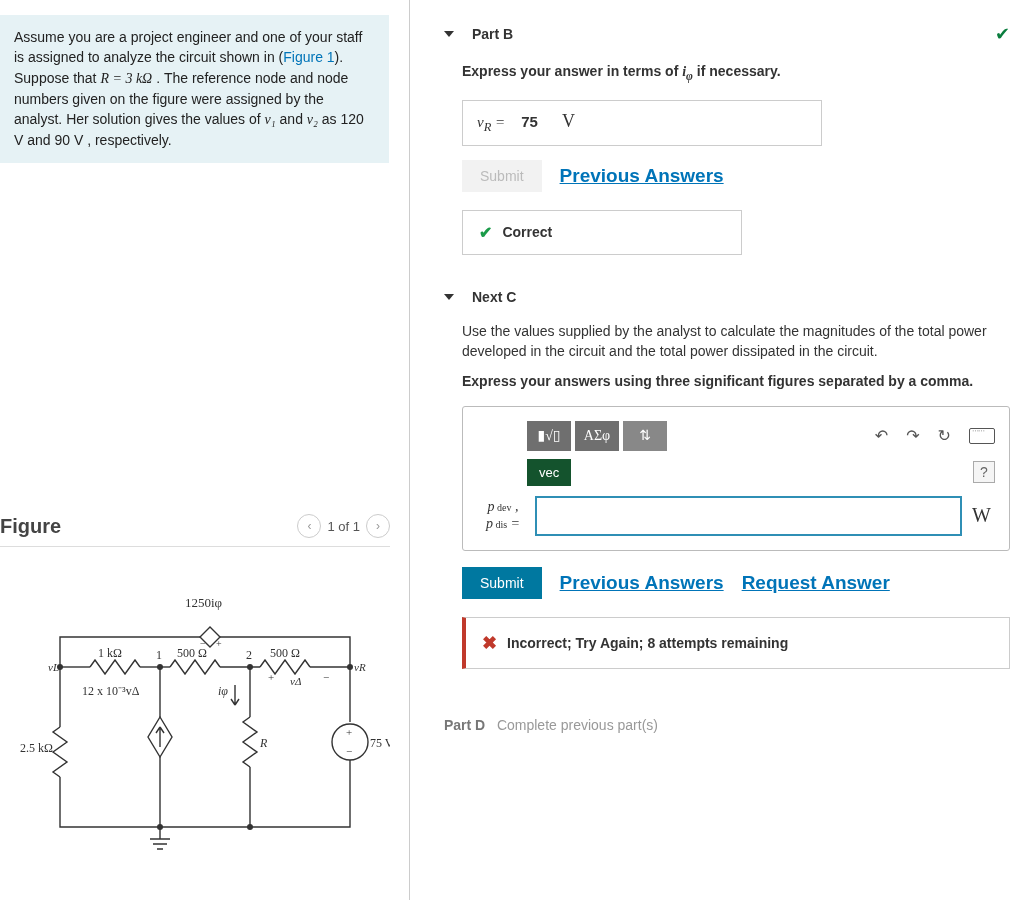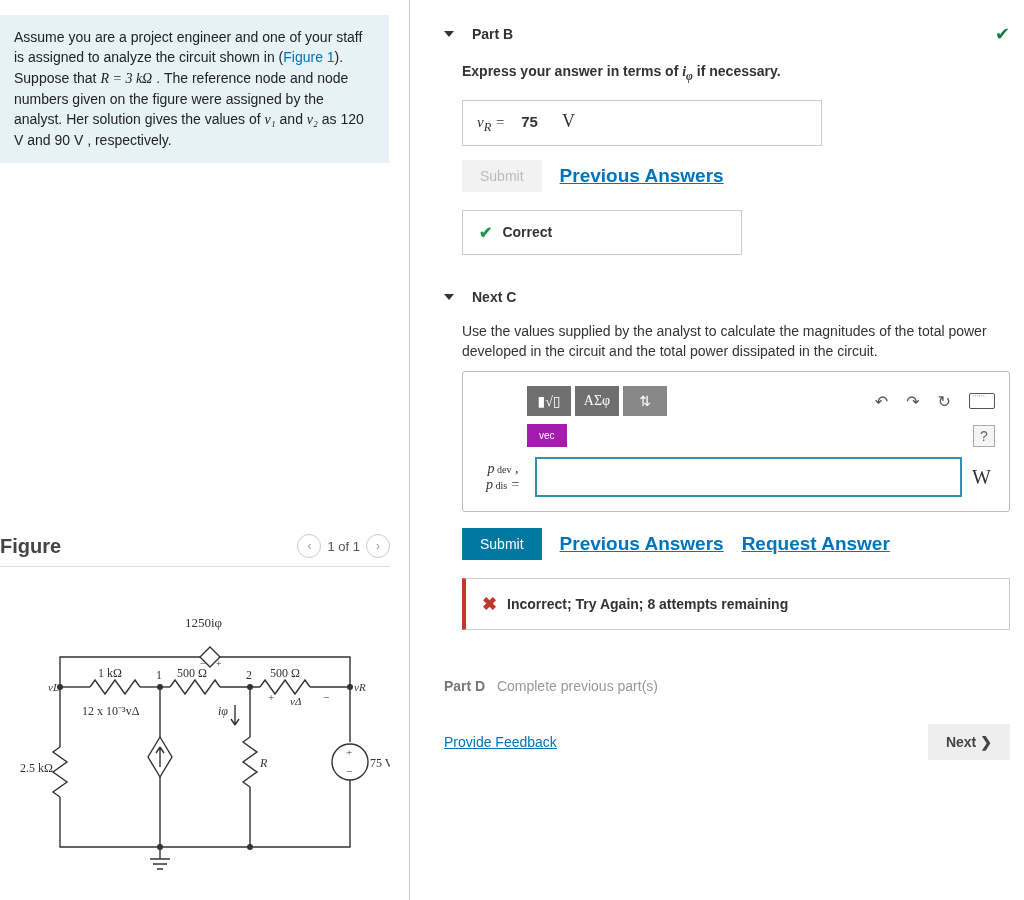--- a/index.html
+++ b/index.html
@@ -24,21 +24,21 @@
     padding: 15px 10px 15px 30px;
   }
   .problem-box {
     background: #e6f2f5;
     padding: 12px 14px;
     font-size: 14px;
     line-height: 1.45;
     color: #222;
   }
   .problem-box a { color: #0074b8; text-decoration: none; }
-  .figure-block { position: absolute; left: 0; top: 534px; width: 390px; }
+  .figure-block { position: absolute; left: 0; top: 514px; width: 390px; }
   .figure-header {
     display: flex; justify-content: space-between; align-items: center;
     border-bottom: 1px solid #ddd; padding-bottom: 8px;
   }
   .figure-title { font-size: 20px; font-weight: bold; color: #444; }
   .pager { display: flex; align-items: center; gap: 6px; color: #555; font-size: 13px; }
   .pager-btn {
     width: 24px; height: 24px; border: 1px solid #ccc; border-radius: 50%;
     display: flex; align-items: center; justify-content: center;
     color: #999; background: #fff; font-size: 12px;
@@ -92,21 +92,21 @@
     align-items: center; justify-content: center; font-size: 14px; font-family: "Times New Roman", serif;
   }
   .tool-btn.light { background: #888; }
   .tbar-right { display: flex; gap: 18px; color: #555; font-size: 16px; align-items: center; }
   .kbd-icon {
     width: 26px; height: 16px; border: 1px solid #555; border-radius: 2px; position: relative;
   }
   .kbd-icon::before { content: "⋯⋯"; font-size: 7px; position: absolute; top: -2px; left: 2px; color: #555; letter-spacing: -1px;}
   .vec-row { display: flex; justify-content: space-between; align-items: center; padding-left: 50px; margin-bottom: 10px; }
   .vec-btn {
-    background: #a21caf; color: #fff; padding: 6px 12px; font-size: 10px;
+    background: #14532d; color: #fff; padding: 6px 12px; font-size: 13px;
   }
   .help-q {
     width: 22px; height: 22px; border: 1px solid #aaa; color: #666; display: flex;
     align-items: center; justify-content: center; font-size: 14px; background: #f5f5f5;
   }
   .input-row { display: flex; align-items: center; gap: 6px; }
   .input-label {
     font-family: "Times New Roman", serif; font-style: italic; font-size: 14px; line-height: 1.2;
     width: 52px; text-align: center;
   }
@@ -253,20 +253,21 @@
     </div>
 
     <div class="part-header">
       <div class="left">
         <div class="tri-down"></div>
         <div class="part-title">Next C</div>
       </div>
     </div>
     <div class="part-body">
       <div class="prompt">Use the values supplied by the analyst to calculate the magnitudes of the total power developed in the circuit and the total power dissipated in the circuit.</div>
+      <div class="prompt-bold">Express your answers using three significant figures separated by a comma.</div>
 
       <div class="answer-entry">
         <div class="toolbar-row">
           <div class="tool-group">
             <div class="tool-btn">▮√▯</div>
             <div class="tool-btn">ΑΣφ</div>
             <div class="tool-btn light">⇅</div>
           </div>
           <div class="tbar-right">
             <span>↶</span>
@@ -298,21 +299,14 @@
         <span class="xmark">✖</span>
         <span>Incorrect; Try Again; 8 attempts remaining</span>
       </div>
     </div>
 
     <div class="partD-row">
       <span class="bold">Part D</span>
       &nbsp;&nbsp;<span>Complete previous part(s)</span>
     </div>
 
-    <div class="footer-row">
-      <a href="#" class="provide-link">Provide Feedback</a>
-      <div class="next-btn">
-        <span>Next</span>
-        <span>❯</span>
-      </div>
-    </div>
   </div>
 </div>
 
 </body></html>

